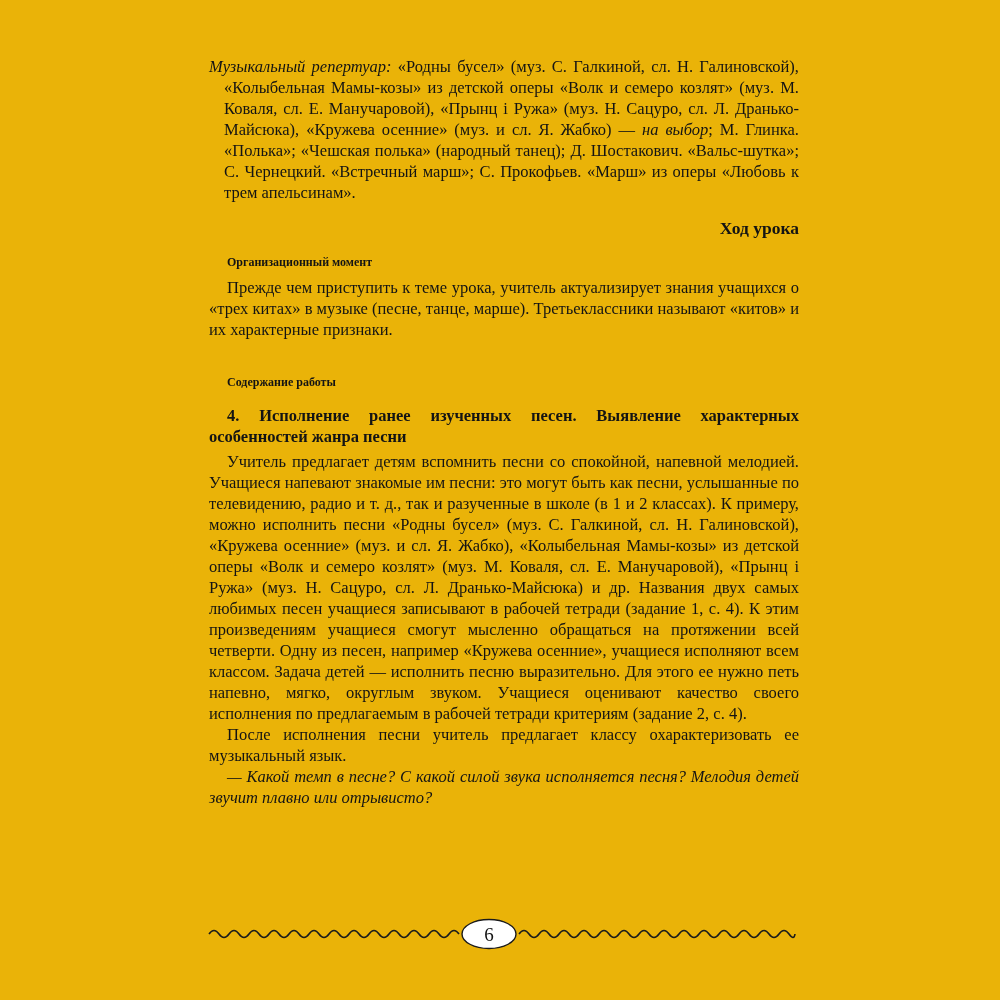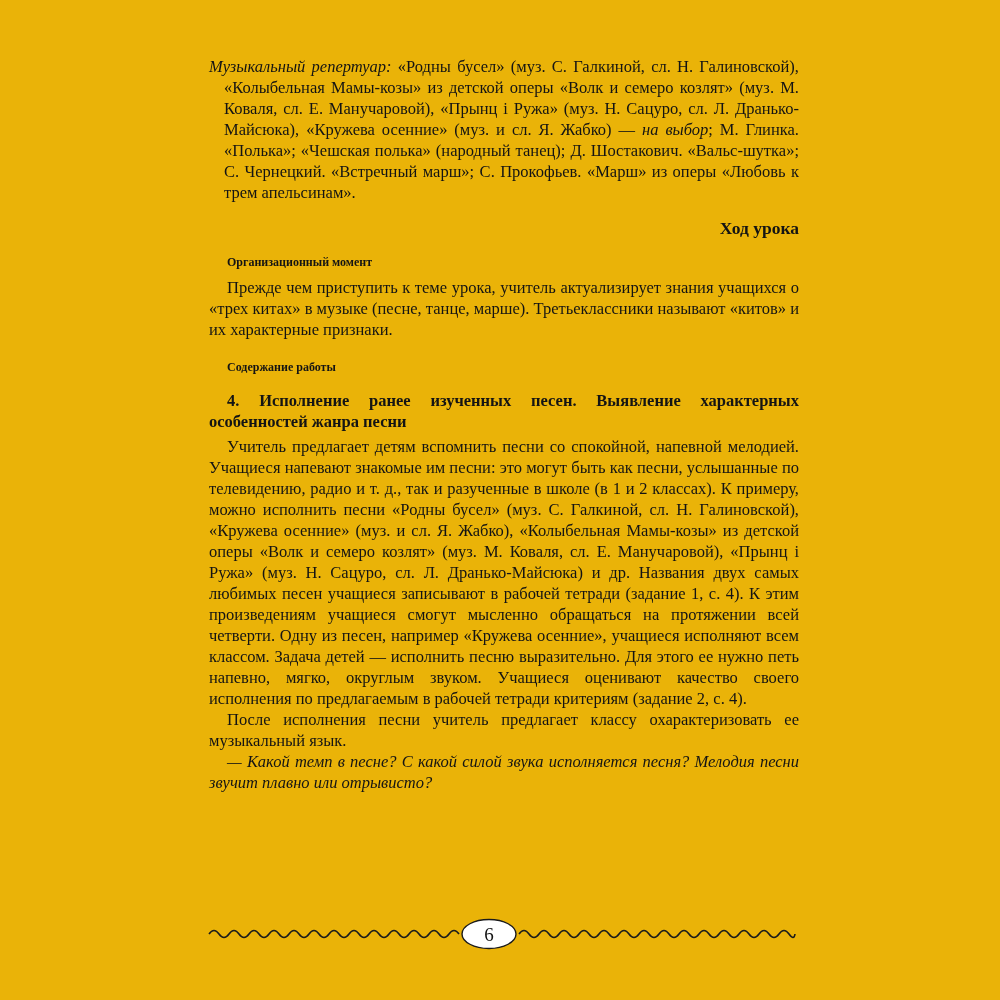--- a/index.html
+++ b/index.html
@@ -36,21 +36,21 @@
   }
   .h-sub {
     font-weight: 700;
     font-size: 12px;
     text-align: left;
     text-indent: 18px;
     margin-top: 13px;
     margin-bottom: 4px;
   }
   .h-sub2 {
-    margin-top: 17px;
+    margin-top: 32px;
   }
   p.body { text-indent: 18px; }
   .bold-par {
     font-weight: 700;
     text-indent: 18px;
     margin-top: 12px;
     margin-bottom: 4px;
   }
   .question { font-style: italic; }
   .footer {
@@ -79,21 +79,21 @@
     <p class="h-sub">Организационный момент</p>
 
     <p class="body">Прежде чем приступить к теме урока, учитель актуализирует знания учащихся о «трех китах» в музыке (песне, танце, марше). Третьеклассники называют «китов» и их характерные признаки.</p>
 
     <p class="h-sub h-sub2">Содержание работы</p>
 
     <p class="bold-par">4. Исполнение ранее изученных песен. Выявление характерных особенностей жанра песни</p>
 
     <p class="body">Учитель предлагает детям вспомнить песни со спокойной, напевной мелодией. Учащиеся напевают знакомые им песни: это могут быть как песни, услышанные по телевидению, радио и т. д., так и разученные в школе (в 1 и 2 классах). К примеру, можно исполнить песни «Родны бусел» (муз. С. Галкиной, сл. Н. Галиновской), «Кружева осенние» (муз. и сл. Я. Жабко), «Колыбельная Мамы-козы» из детской оперы «Волк и семеро козлят» (муз. М. Коваля, сл. Е. Манучаровой), «Прынц і Ружа» (муз. Н. Сацуро, сл. Л. Дранько-Майсюка) и др. Названия двух самых любимых песен учащиеся записывают в рабочей тетради (задание 1, с. 4). К этим произведениям учащиеся смогут мысленно обращаться на протяжении всей четверти. Одну из песен, например «Кружева осенние», учащиеся исполняют всем классом. Задача детей — исполнить песню выразительно. Для этого ее нужно петь напевно, мягко, округлым звуком. Учащиеся оценивают качество своего исполнения по предлагаемым в рабочей тетради критериям (задание 2, с. 4).</p>
     <p class="body">После исполнения песни учитель предлагает классу охарактеризовать ее музыкальный язык.</p>
-    <p class="body question">— Какой темп в песне? С какой силой звука исполняется песня? Мелодия песни звучит плавно или отрывисто?</p>
+    <p class="body question">— Какой темп в песне? С какой силой звука исполняется песня? Мелодия детей звучит плавно или отрывисто?</p>
 
   </div>
 
   <div class="footer">
     <svg width="592" height="38" viewBox="0 0 592 38">
       <path d="M2,18 Q7,11 12,18 T22,18 T32,18 T42,18 T52,18 T62,18 T72,18 T82,18 T92,18 T102,18 T112,18 T122,18 T132,18 T142,18 T152,18 T162,18 T172,18 T182,18 T192,18 T202,18 T212,18 T222,18 T232,18 T242,18 T252,18" fill="none" stroke="#1b1b1b" stroke-width="1.6"></path>
       <path d="M312,18 Q317,11 322,18 T332,18 T342,18 T352,18 T362,18 T372,18 T382,18 T392,18 T402,18 T412,18 T422,18 T432,18 T442,18 T452,18 T462,18 T472,18 T482,18 T492,18 T502,18 T512,18 T522,18 T532,18 T542,18 T552,18 T562,18 T572,18 T582,18 T588,18" fill="none" stroke="#1b1b1b" stroke-width="1.6"></path>
       <ellipse cx="282" cy="18" rx="27" ry="14.5" fill="#ffffff" stroke="#1b1b1b" stroke-width="1.4"></ellipse>
       <text class="page-num-text" x="282" y="25" text-anchor="middle">6</text>
     </svg>

